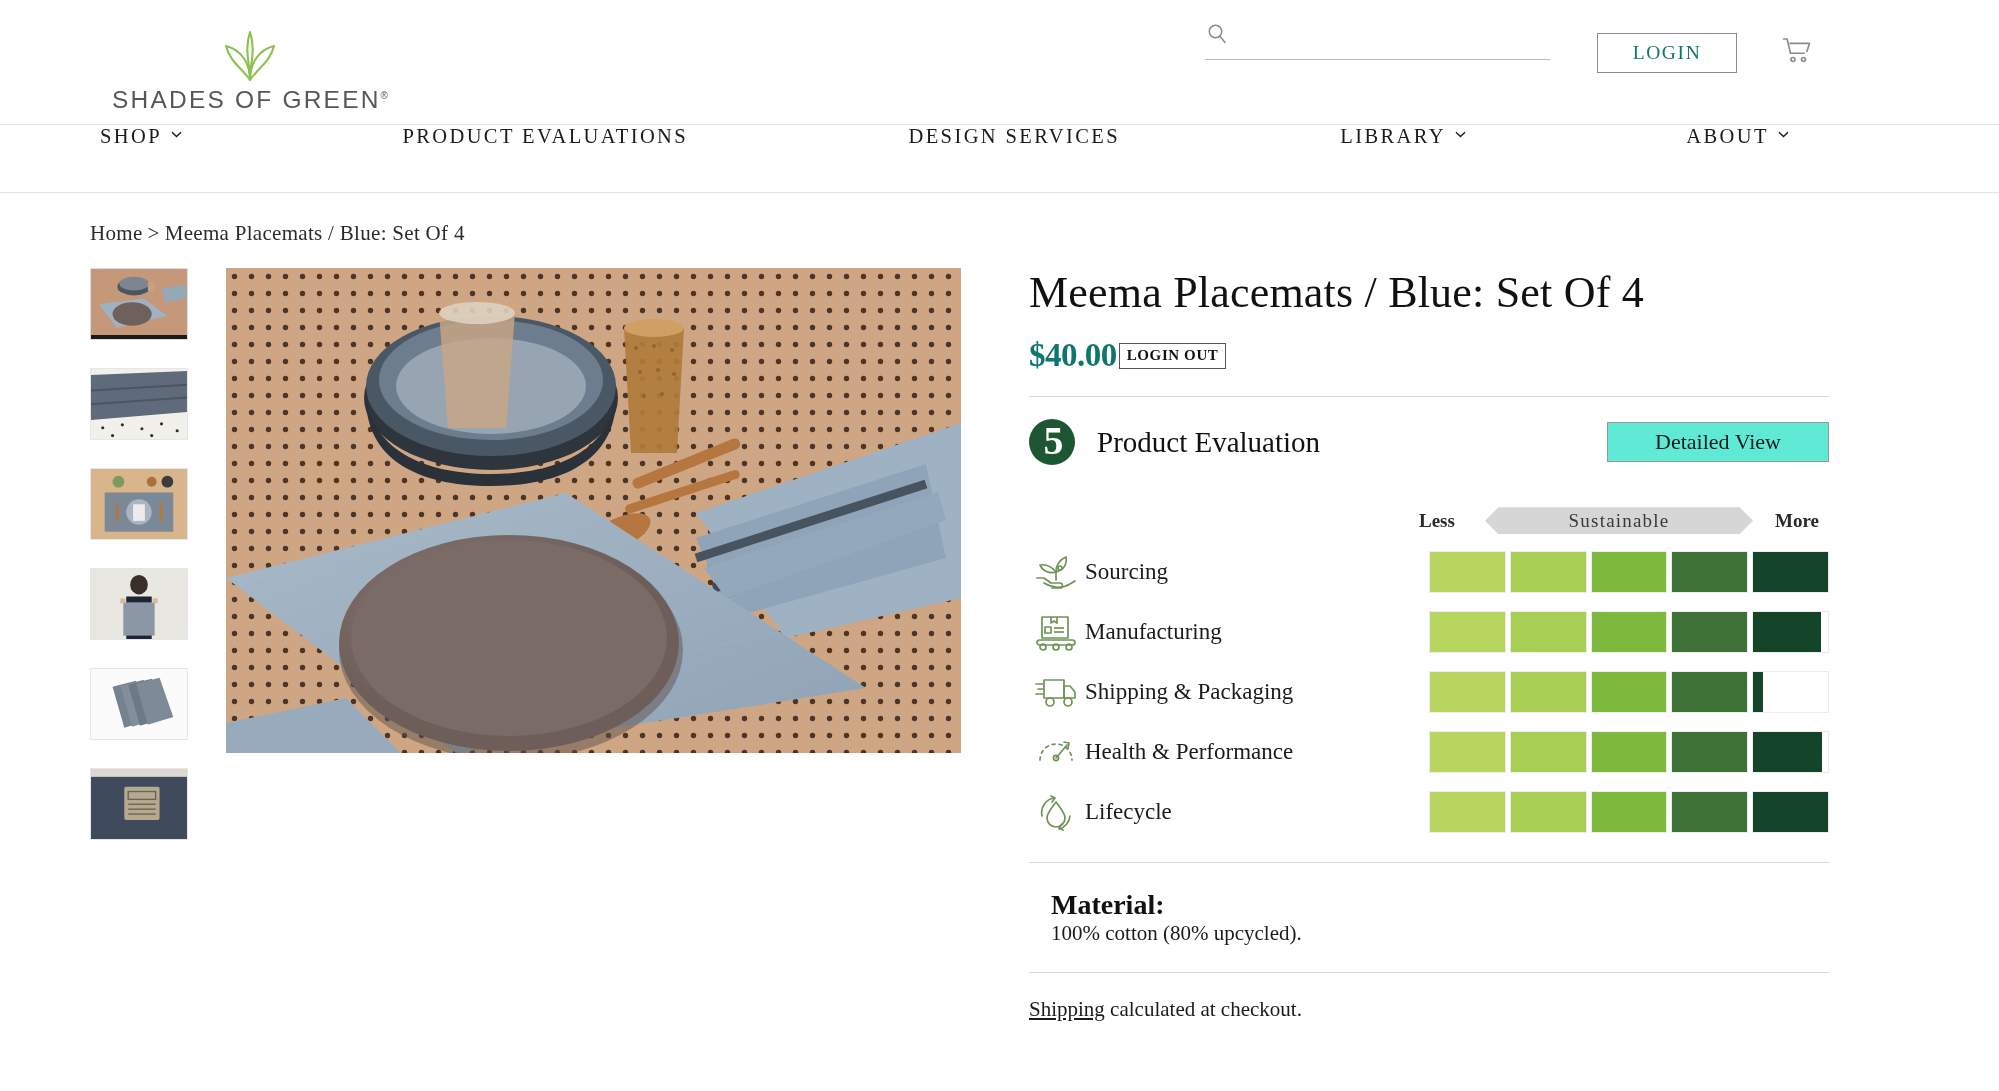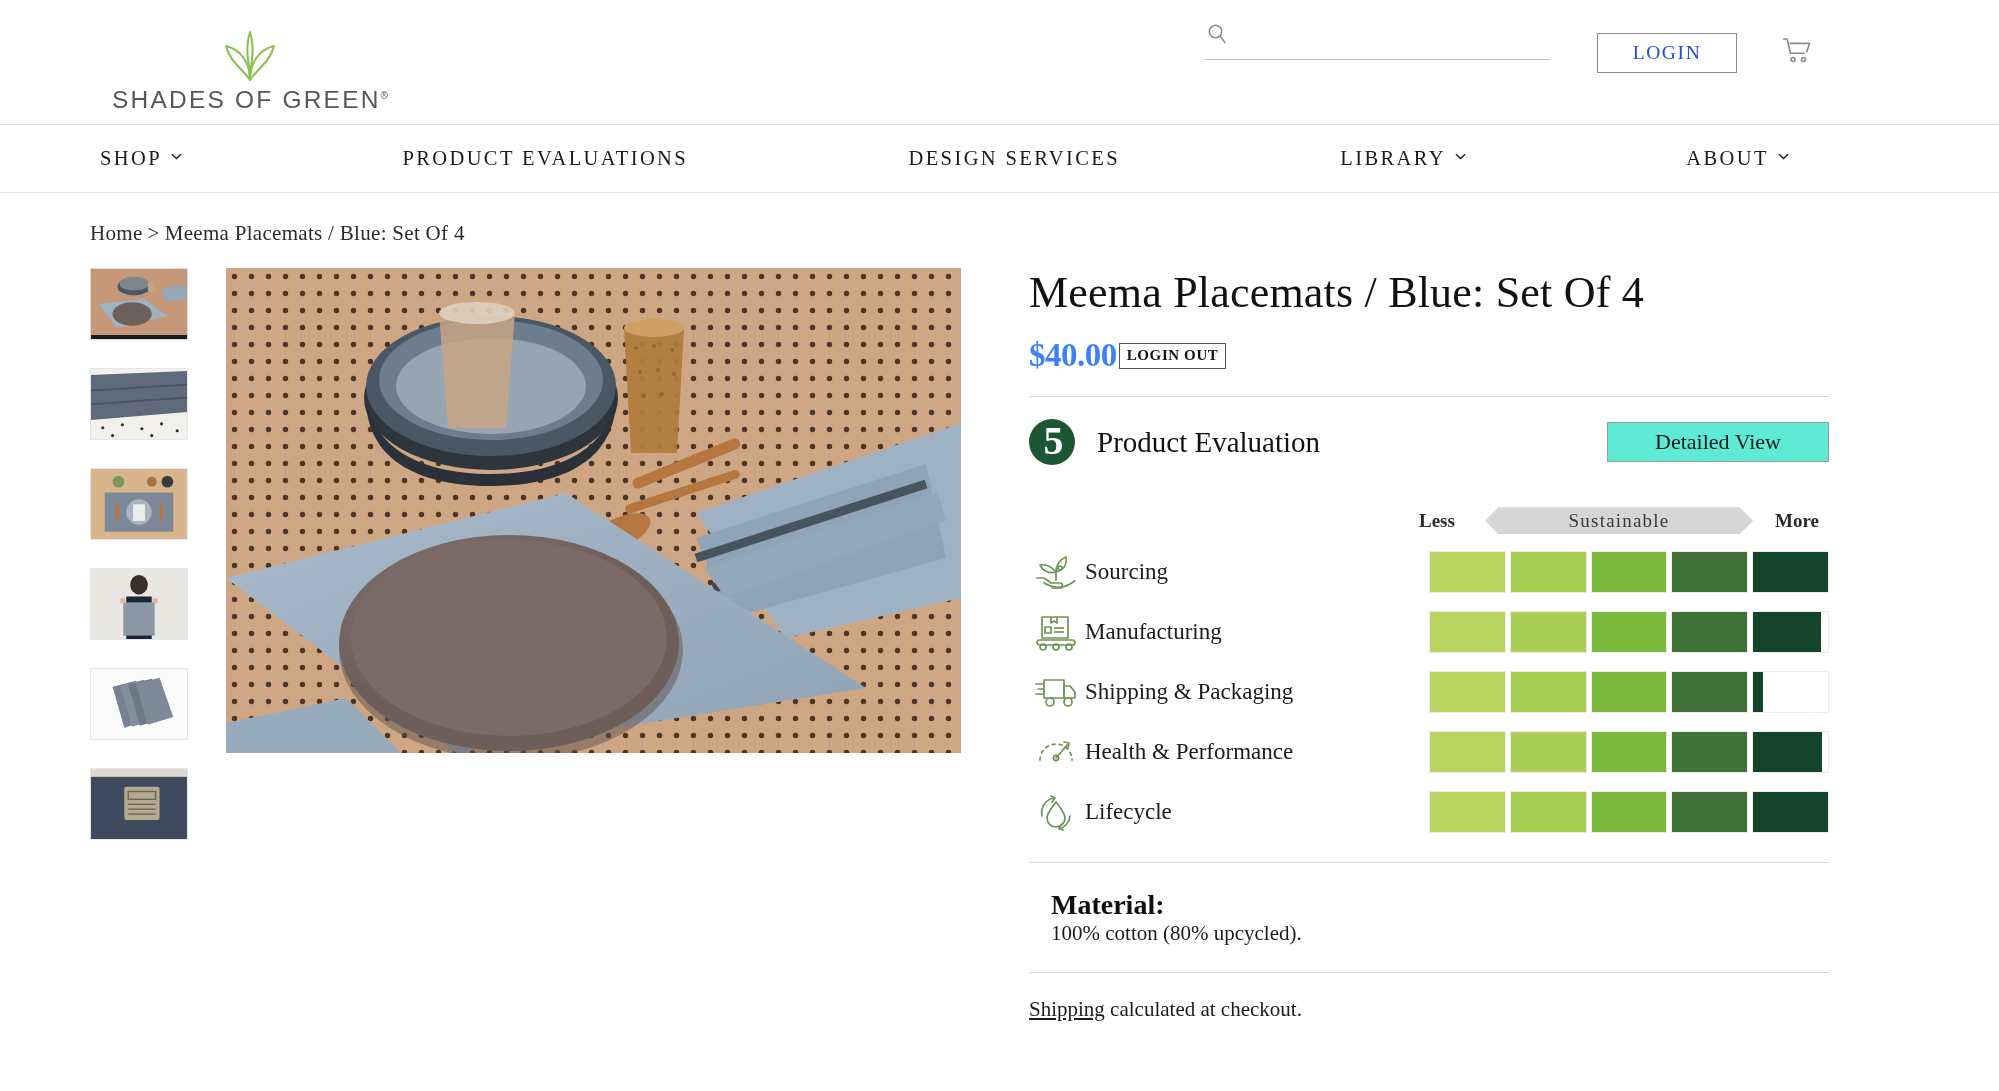--- a/index.html
+++ b/index.html
@@ -43,34 +43,34 @@
     font-family: "Liberation Serif", serif; font-size: 17px; color: #333;
     height: 22px;
   }
   .search-input::placeholder { color: #b5b5b5; }
 
   .login-btn {
     position: absolute; left: 1597px; top: 33px;
     width: 140px; height: 40px;
     border: 1px solid #8c8c8c; background:#fff;
     font-family: "Liberation Serif", serif;
-    font-size: 19.5px; letter-spacing: 1.6px; color:#1d4ed8;
+    font-size: 19.5px; letter-spacing: 1.6px; color:#0f766e;
     cursor: pointer;
     display:flex; align-items:center; justify-content:center;
   }
   .cart-btn {
     position: absolute; left: 1775px; top: 30px;
     width: 44px; height: 44px; background:none; border:none; cursor:pointer;
     display:flex; align-items:center; justify-content:center;
   }
 
   
   .nav {
     height: 68px; border-bottom: 1px solid #e2e2e2;
-    display: flex; align-items: center;
+    display: flex; align-items: flex-start;
     padding: 0 100px;
   }
   .nav-inner { display:flex; width:100%; justify-content: space-between; align-items:center; padding-right: 110px; }
   .nav-item {
     display:flex; align-items:center; gap: 9px;
     font-size: 20.5px; letter-spacing: 2.4px;
     color: #1b1b1b; cursor: pointer; white-space: nowrap;
   }
   .chev { display:inline-block; width:11px; height:11px; position:relative; top:-2px; }
   .chev svg { display:block; }
@@ -105,21 +105,21 @@
     cursor:pointer; flex: 0 0 auto;
   }
 
   
   .info { margin-left: 68px; width: 800px; }
   .product-title {
     font-size: 44px; letter-spacing: .2px; line-height: 1.12;
     color:#111; font-weight: 400;
   }
   .price-row { display:flex; align-items:center; gap: 0px; margin-top: 20px; }
-  .price { font-size: 33px; font-weight: 700; color:#3b82f6; letter-spacing:-.5px; }
+  .price { font-size: 33px; font-weight: 700; color:#0f766e; letter-spacing:-.5px; }
   .soldout {
     border:1px solid #555; padding: 3px 7px 4px; margin-left: 2px;
     font-size: 15px; font-weight: 700; letter-spacing: .6px; color:#111;
   }
 
   .rule { height:1px; background:#d8d8d8; margin: 22px 0 0; }
 
   .eval-head { display:flex; align-items:center; margin-top: 22px; }
   .score-badge {
     width: 46px; height: 46px; border-radius: 50%;

